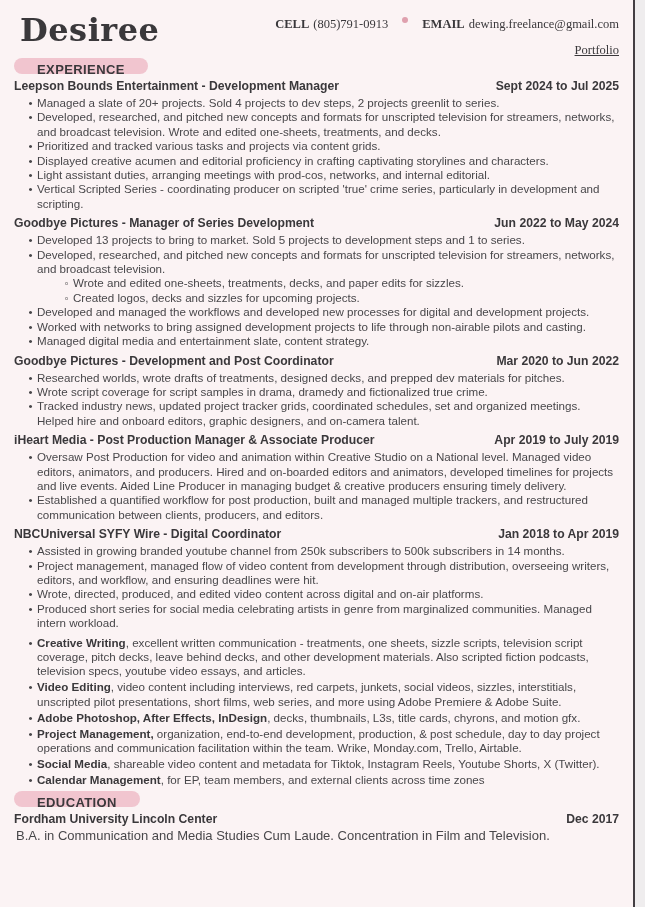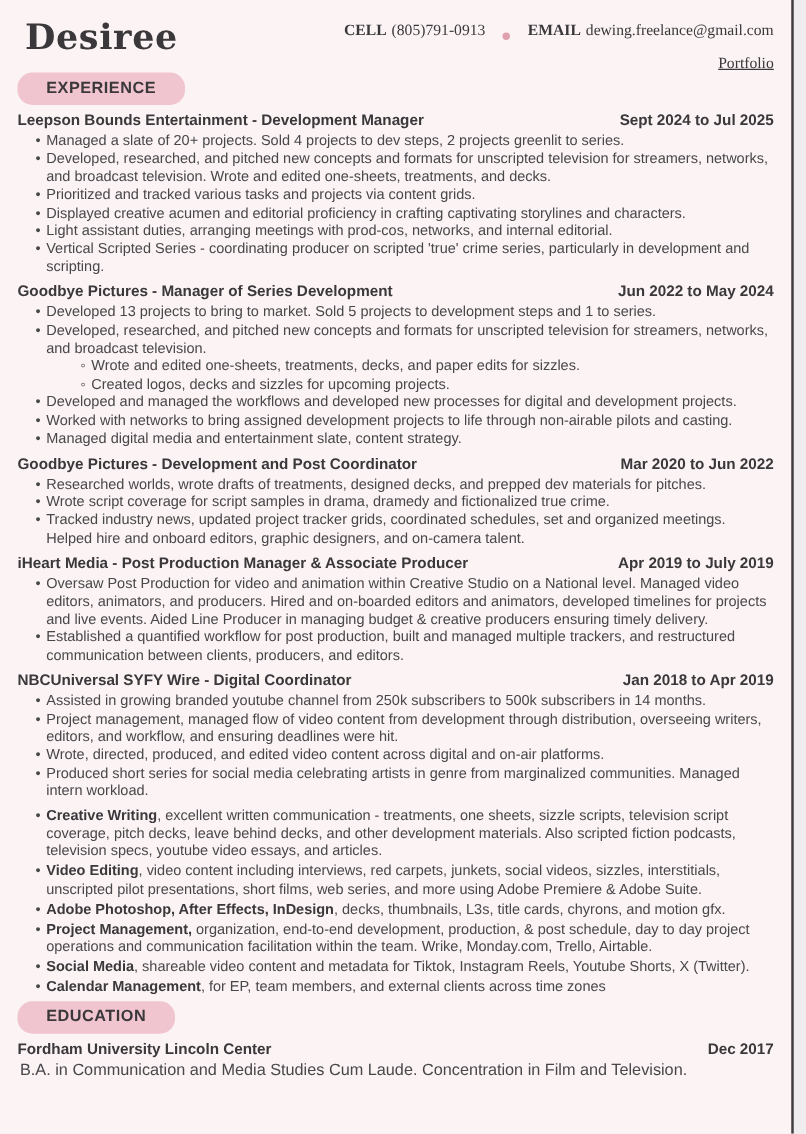--- a/index.html
+++ b/index.html
@@ -15,46 +15,46 @@
     background:var(--page-background, #fbf3f4);
     border-right:2px solid #433e42;
     padding:8px 14px 0 14px;
     overflow:hidden;
   }
   
   .header { display:flex; align-items:flex-start; height:46px; margin-bottom:2px; padding-left:6px; }
   .name {
     display:flex; gap:18px;
     font-family:"DejaVu Serif", serif;
-    font-weight:bold; font-size:28px; line-height:44px;
+    font-weight:bold; font-size:32px; line-height:44px;
     color:var(--text-primary, #3a383b);
     letter-spacing:0.5px; white-space:nowrap;
   }
   .name .last { color:var(--name-accent, #e9b4c1); }
   .contact {
     margin-left:auto; text-align:right;
     font-family:"Liberation Serif", serif;
     font-size:12.5px; color:var(--text-primary, #3a383b);
     padding-top:9px;
   }
-  .contact-row { display:flex; align-items:flex-end; justify-content:flex-end; white-space:nowrap; }
+  .contact-row { display:flex; align-items:flex-start; justify-content:flex-end; white-space:nowrap; }
   .clabel { font-weight:bold; margin-right:4px; }
   .dot {
     width:6px; height:6px; border-radius:50%;
     background:var(--separator-dot, #dfa0ae);
     display:inline-block; margin:0 14px;
   }
   .portfolio { display:inline-block; margin-top:11px; color:inherit; text-decoration:underline; cursor:pointer; }
   
   .pill {
     display:inline-block; min-width:122px; text-align:center;
     background:var(--accent-pill, #f1c5cf);
     color:var(--text-primary, #3a383b);
     font-weight:bold; font-size:13px; letter-spacing:0.4px;
-    line-height:23px; height:26px;
+    line-height:23px; height:16px;
     padding:0 23px; border-radius:12px;
     margin:2px 0 5px 0;
   }
   
   .job { margin-bottom:5px; }
   .job-header {
     display:flex; justify-content:space-between; align-items:flex-end;
     font-size:12.2px; font-weight:bold; color:var(--text-primary, #3a383b);
     line-height:15px; margin-bottom:2px;
   }

